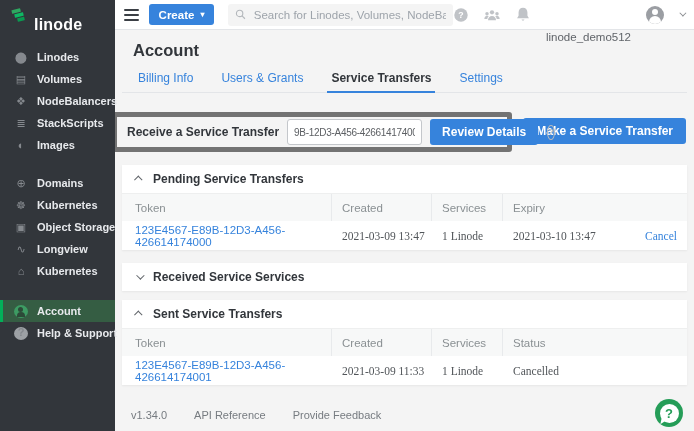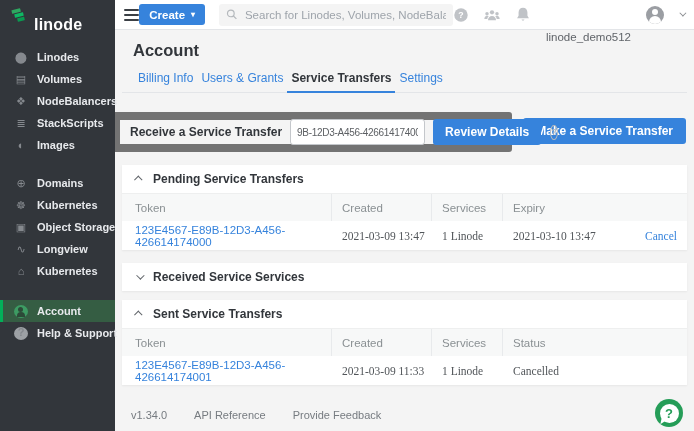--- a/index.html
+++ b/index.html
@@ -24,45 +24,45 @@
   .ic-account { background:#3d9b63; position:relative; }
   .ic-account::before { content:""; position:absolute; left:4px; top:2.5px; width:5px; height:5px; border-radius:50%; background:#2c4a38; }
   .ic-account::after { content:""; position:absolute; left:2.5px; top:7.5px; width:8px; height:5px; border-radius:4px 4px 0 0; background:#2c4a38; }
   .ic-help { background:#9da1a5; color:#32363b; font-size:9px; font-weight:bold; text-align:center; line-height:13px; }
 
   
   .topbar { position:absolute; left:115px; top:0; width:579px; height:30px; background:#fff; border-bottom:1px solid #e3e5e8; display:flex; align-items:center; z-index:4; }
   .burger { margin-left:9px; width:16px; cursor:pointer; }
   .burger span { display:block; height:2px; background:#3b3f45; margin:3px 0; border-radius:1px; }
   .btn { background:#3683dc; color:#fff; border:none; border-radius:3px; font-family:inherit; font-weight:bold; cursor:pointer; }
-  .create-btn { height:21px; padding:0 10px; font-size:11.5px; display:flex; align-items:center; gap:6px; }
+  .create-btn { margin-left:10px; height:21px; padding:0 10px; font-size:11.5px; display:flex; align-items:center; gap:6px; }
   .create-caret { font-size:8px; }
   .search { margin-left:14px; width:245px; height:22px; background:#f4f4f4; border-radius:3px; display:flex; align-items:center; padding:0 7px; gap:7px; overflow:hidden; }
   .search input { border:none; background:transparent; outline:none; font-family:inherit; font-size:11.5px; color:#5d6064; width:220px; }
   .search input::placeholder { color:#9ea4ab; }
   .top-right { margin-left:auto; display:flex; align-items:center; gap:15px; padding-right:10px; }
   .top-ic { width:16px; height:16px; cursor:pointer; display:flex; align-items:center; justify-content:center; }
   .username { font-size:11.5px; color:#606469; cursor:pointer;margin-top:44px; }
   .avatar { width:18px; height:18px; border-radius:50%; background:#9b9ea3; position:relative; overflow:hidden; cursor:pointer; }
   .avatar::before { content:""; position:absolute; left:6px; top:3.5px; width:6px; height:6px; border-radius:50%; background:#fff; }
   .avatar::after { content:""; position:absolute; left:3px; top:10.5px; width:12px; height:8px; border-radius:6px 6px 0 0; background:#fff; }
   .chev { display:inline-block; width:6px; height:6px; border:solid #606469; border-width:0 1.5px 1.5px 0; }
   .chev.down { transform:rotate(45deg) translateY(-2px); }
   .chev.up { transform:rotate(-135deg) translateY(-1px); }
   .chev.sm { width:5px; height:5px; border-color:#888b8f; }
 
   
   .main { position:absolute; left:115px; top:30px; width:579px; height:401px; background:#f4f4f4; }
   .page-title { font-size:16.5px; font-weight:600; color:#32363b; margin:12px 0 0 18px; line-height:17px; }
-  .tabs { margin:12px 7px 0 7px; padding-left:12px; border-bottom:1px solid #e3e5e8; display:flex; }
+  .tabs { margin:12px 7px 0 7px; padding-left:12px; border-bottom:1px solid #e3e5e8; display:flex; gap:20px; }
   .tab { font-size:12px; color:#3683dc; padding:0 4px 6px 4px; cursor:pointer; white-space:nowrap; }
   .tab.active { color:#32363b; font-weight:bold; border-bottom:2px solid #3683dc; margin-bottom:-1px; }
 
   .transfer-section { position:relative; height:72px; }
-  .annotation-box { position:absolute; left:-3px; top:19px; width:400px; height:40px; border:8px solid #737373; border-radius:3px; display:flex; align-items:center; padding-left:10px; z-index:3; }
+  .annotation-box { position:absolute; left:-3px; top:19px; width:400px; height:40px; border:5px solid #737373; border-radius:3px; display:flex; align-items:center; padding-left:10px; z-index:3; }
   .rt-label { font-size:12px; font-weight:bold; color:#32363b; white-space:nowrap; }
   .rt-input { margin-left:8px; width:135px; height:26px; border:1px solid #c4c7cb; border-radius:3px; background:#fff; font-family:inherit; font-size:10px; letter-spacing:-0.3px; color:#5d6064; padding:0 6px; outline:none; }
   .review-btn { margin-left:8px; height:26px; padding:0 12px; font-size:12px; white-space:nowrap; }
   .q-icon { margin-left:9px; width:15px; height:15px; border:1.5px solid #b7babd; border-radius:50%; color:#b7babd; font-size:9px; font-weight:bold; display:flex; align-items:center; justify-content:center; cursor:pointer; }
   .make-btn { position:absolute; right:8px; top:25px; height:26px; padding:0 13px; font-size:12px; white-space:nowrap; }
 
   .card { margin:0 7px 13px 7px; background:#fff; box-shadow:0 1px 2px rgba(0,0,0,.06); }
   .card.received { margin-bottom:9px; }
   .sec-head { height:28px; display:flex; align-items:center; gap:11px; padding-left:14px; cursor:pointer; }
   .sec-title { font-size:12px; font-weight:bold; color:#32363b; }

